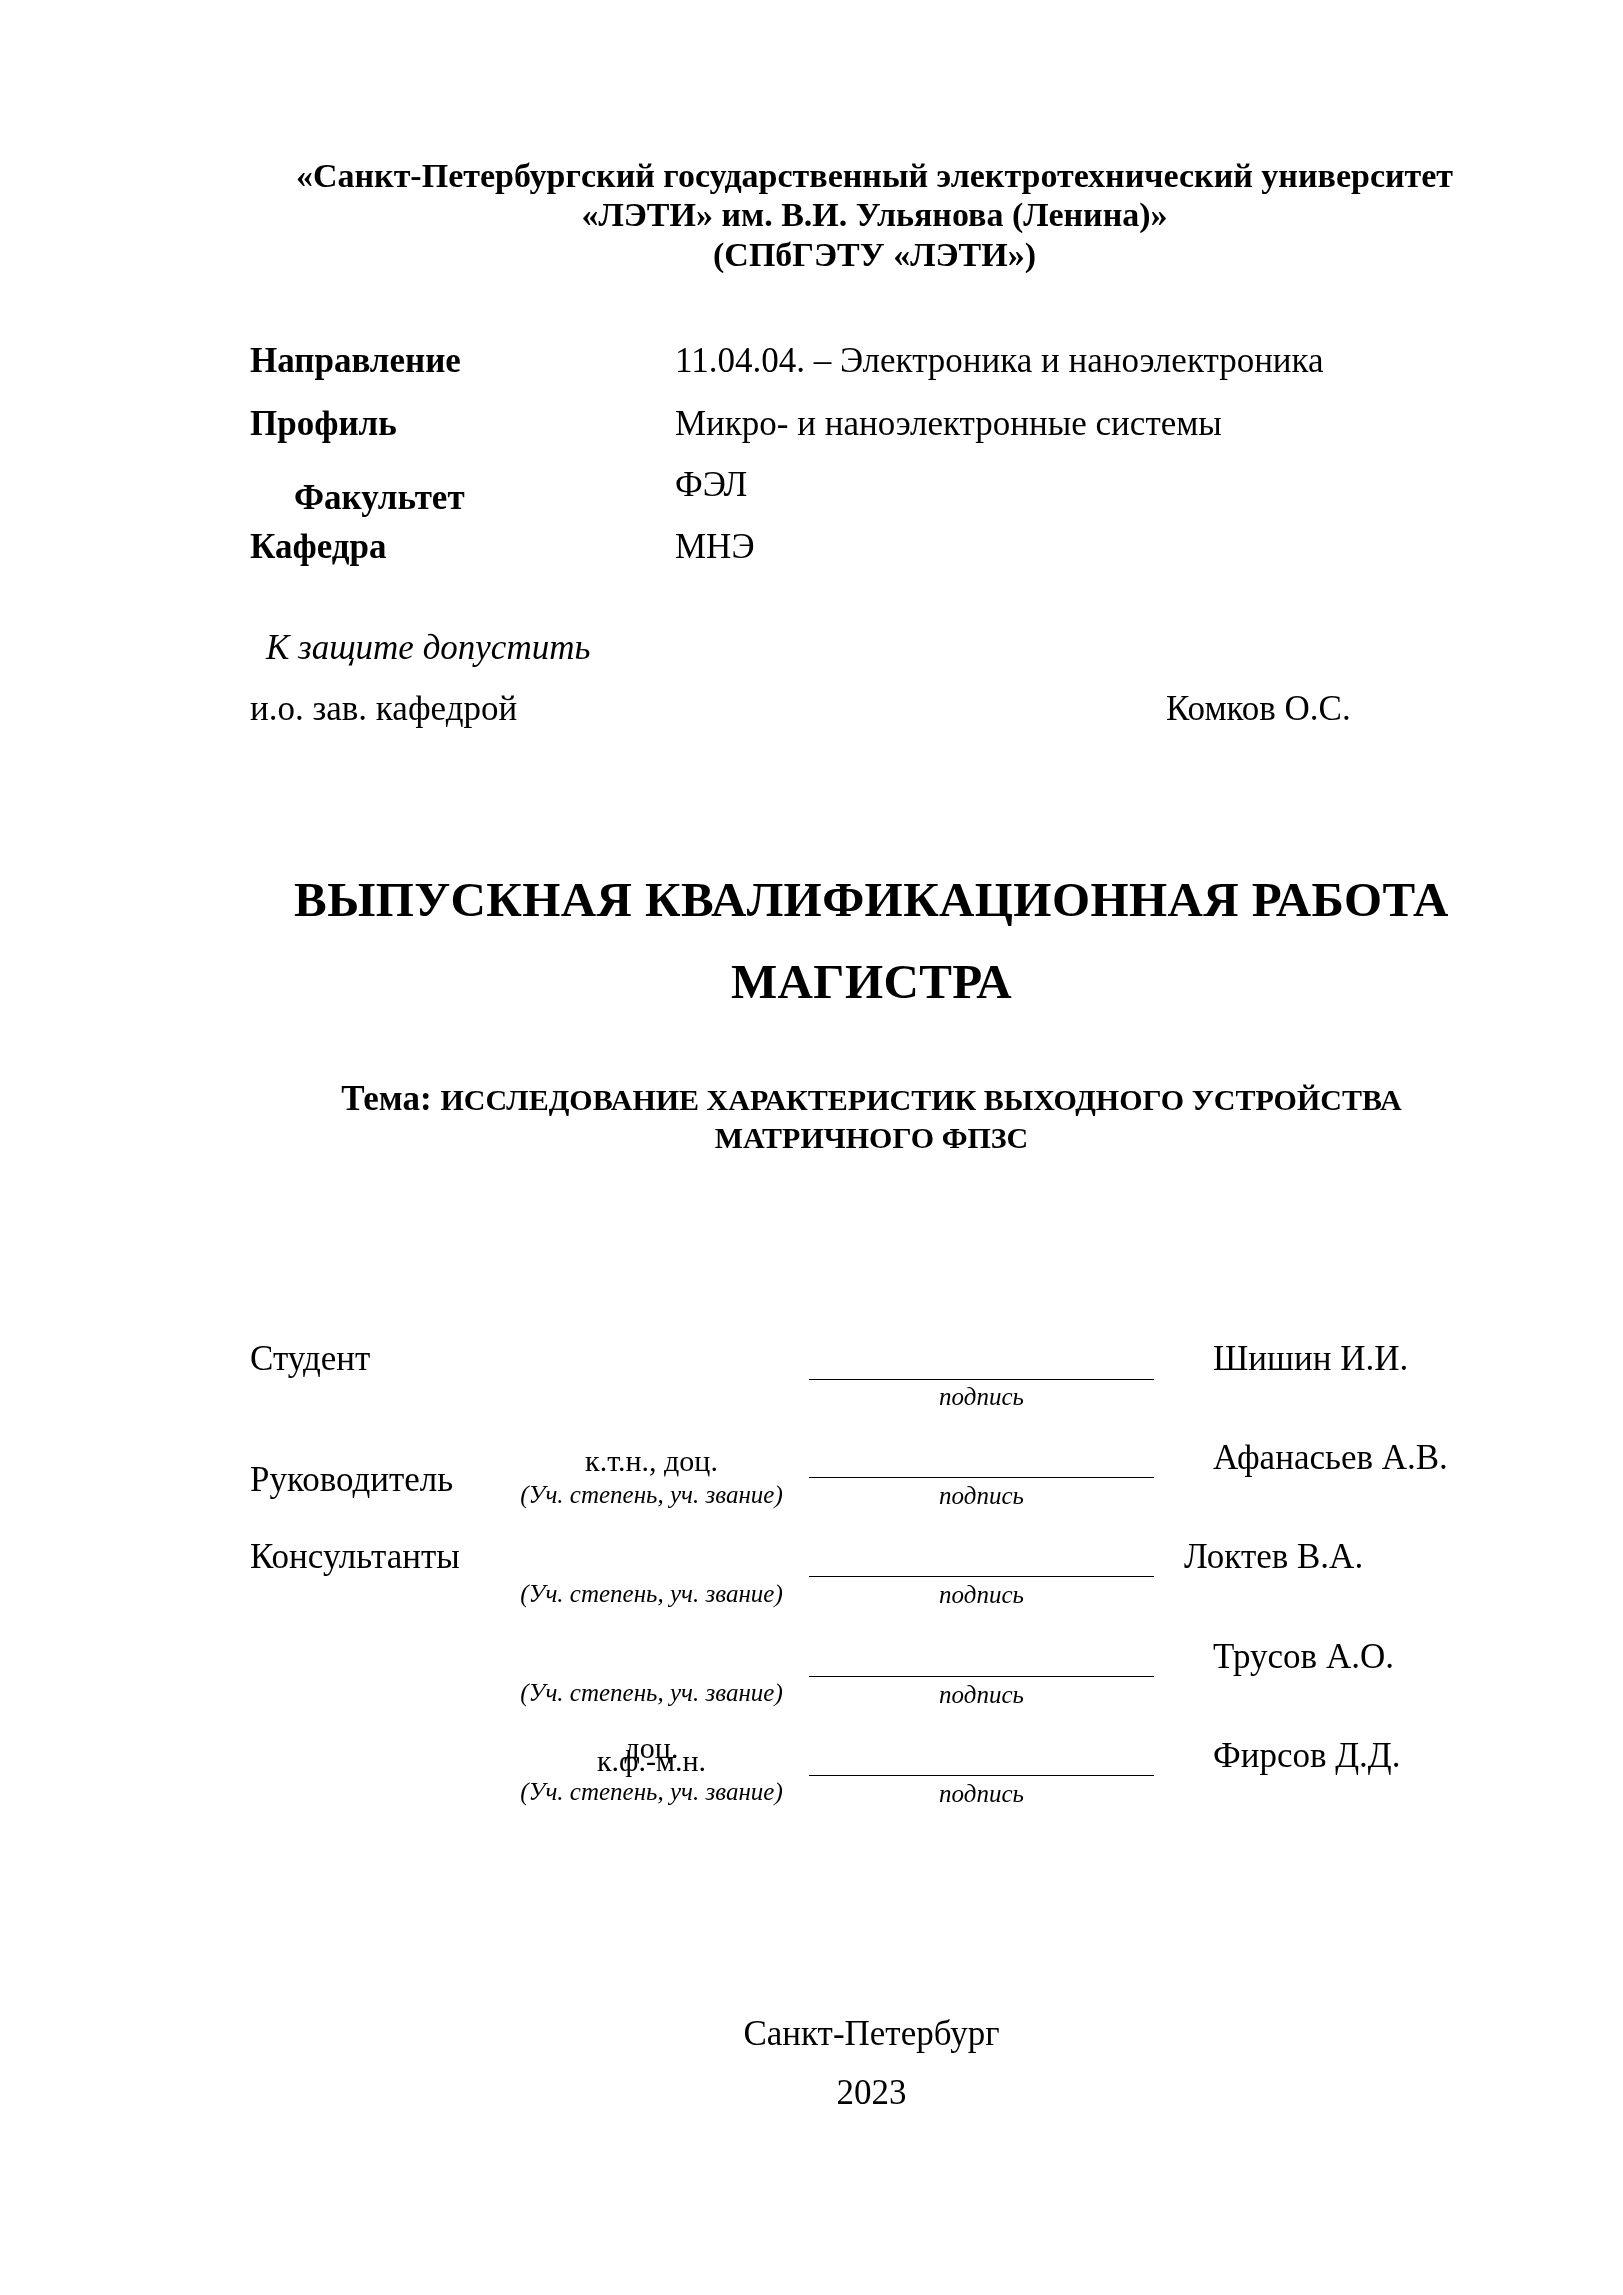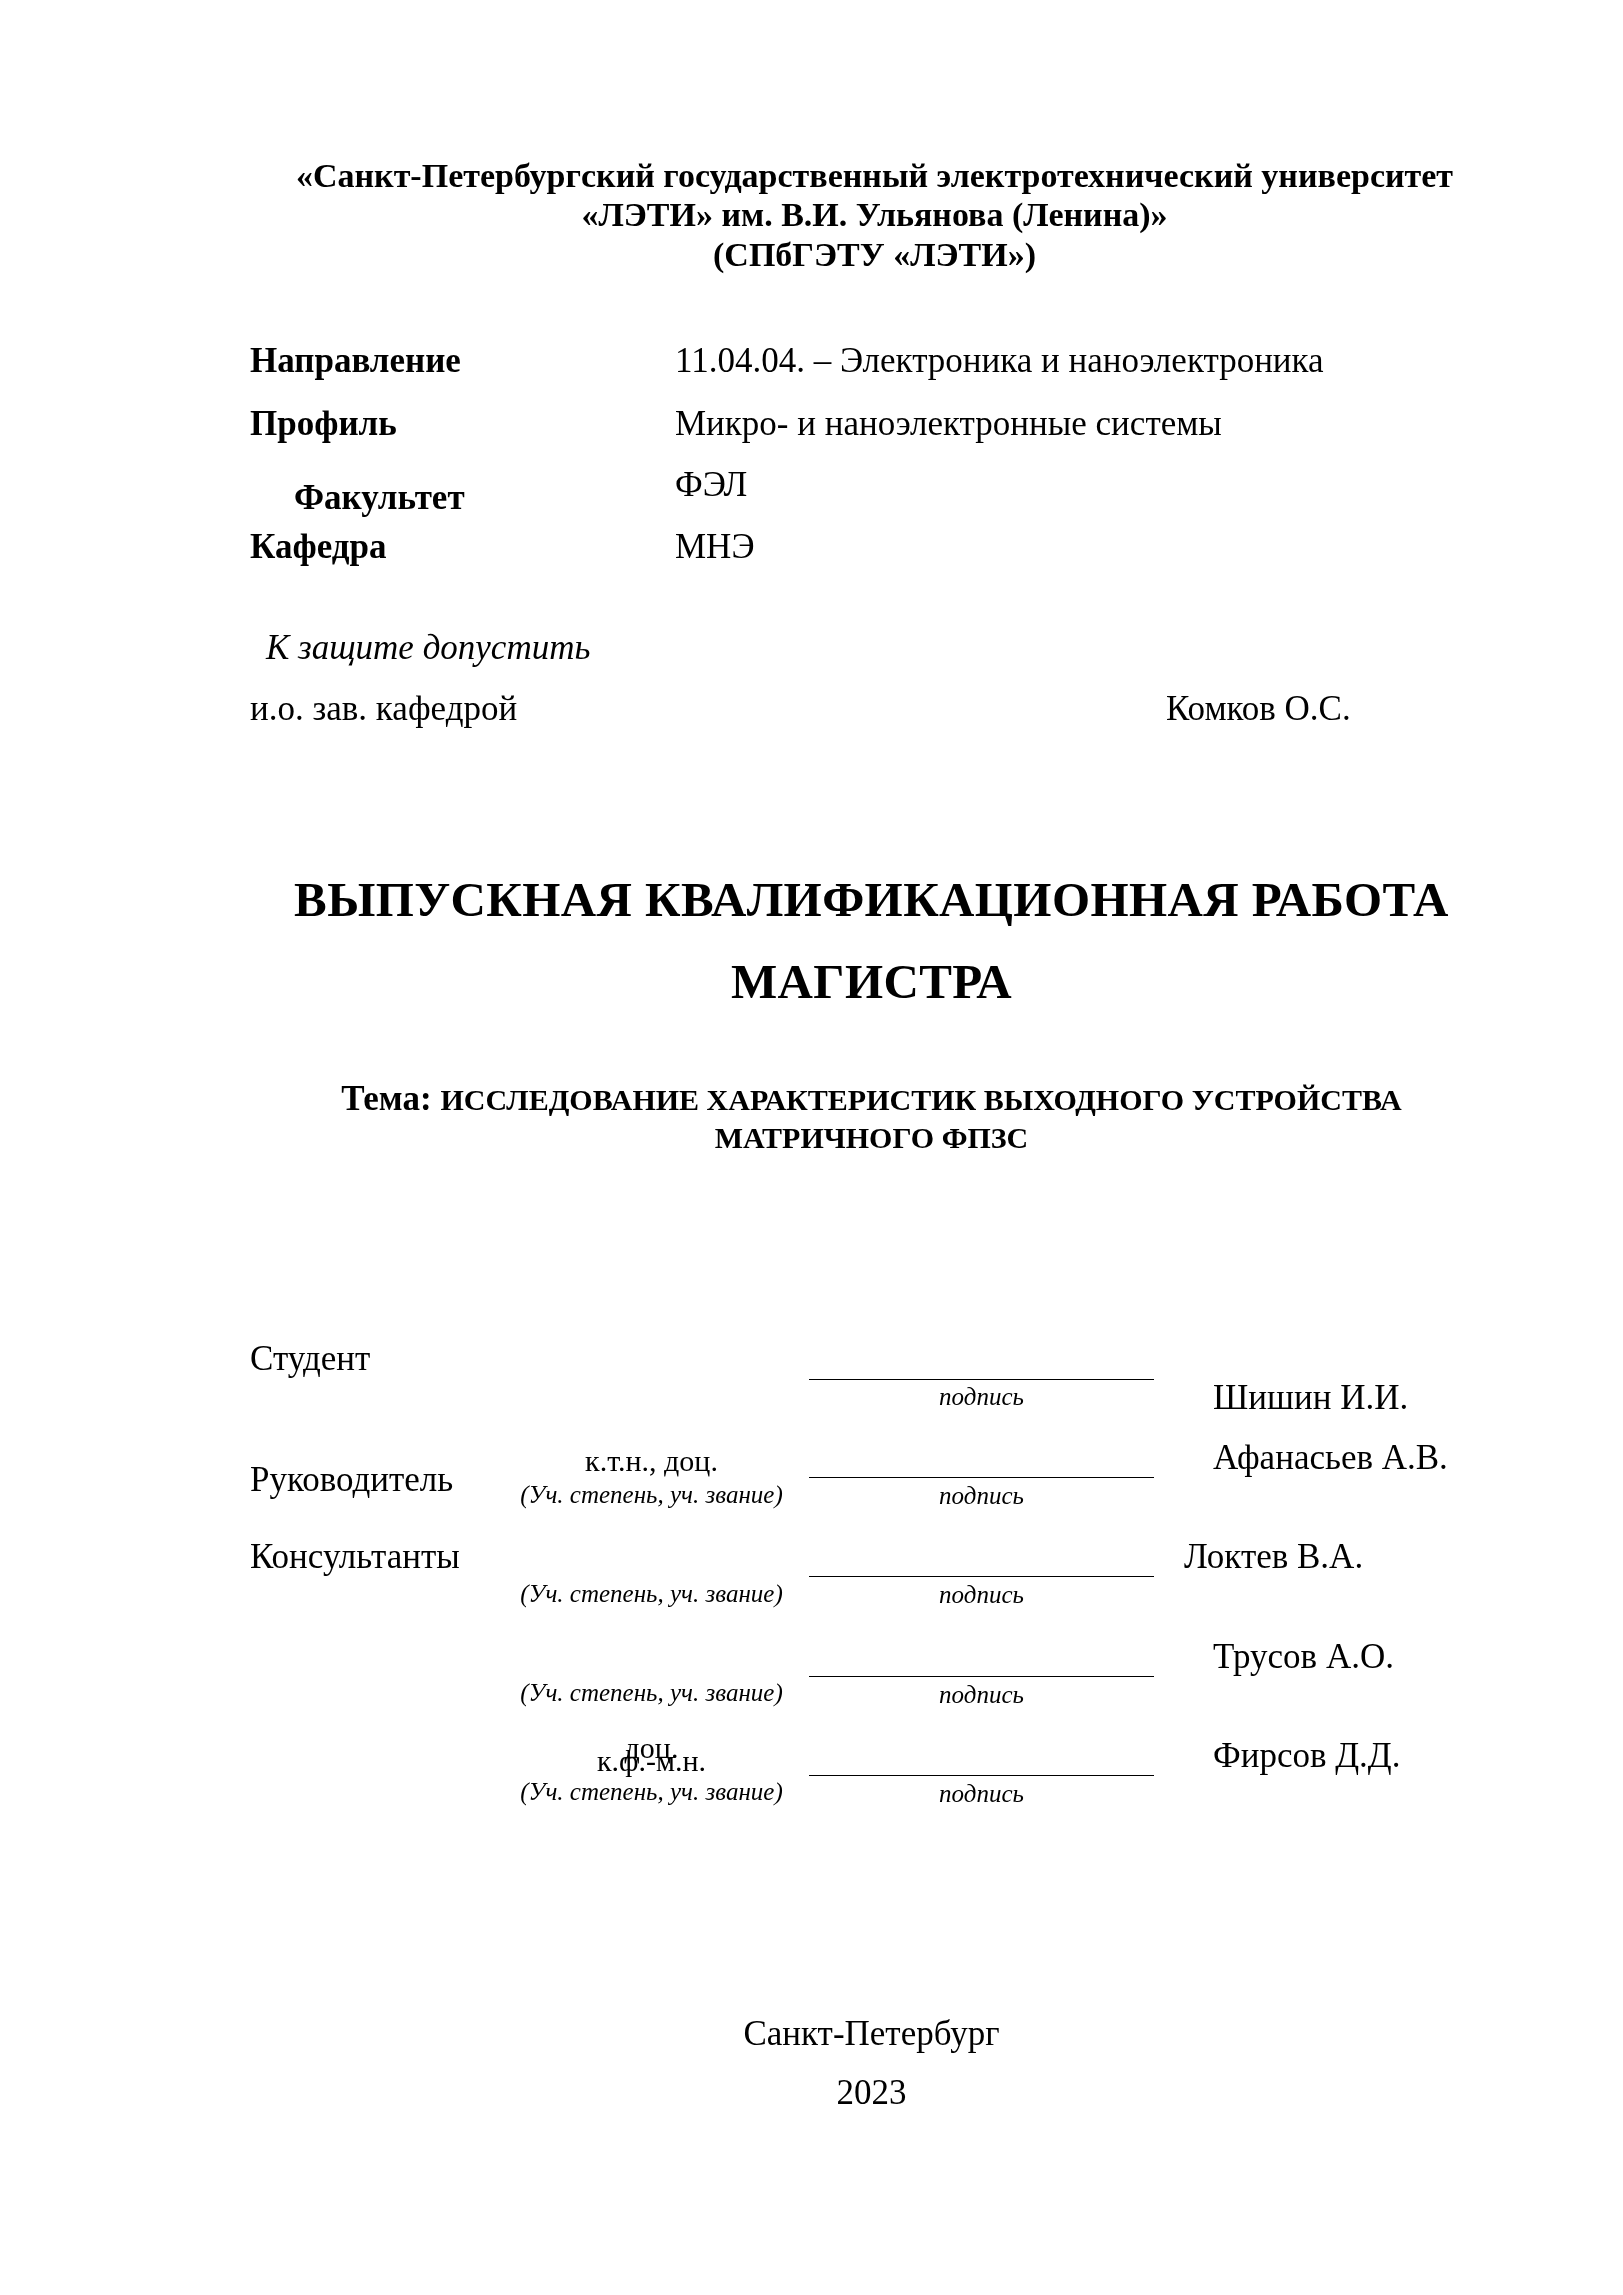--- a/index.html
+++ b/index.html
@@ -48,21 +48,21 @@
 <div class="abs theme" style="top:1079px; font-size:0;">
   <span style="font-size:35px;">Тема:</span><span style="font-size:35px;"> </span><span style="font-size:30px;">ИССЛЕДОВАНИЕ ХАРАКТЕРИСТИК ВЫХОДНОГО УСТРОЙСТВА</span>
 </div>
 <div class="abs theme" style="top:1121px; font-size:30px;">МАТРИЧНОГО ФПЗС</div>
 
 <div>
 
   <div class="abs plain" style="top:1339px; left:250px;">Студент</div>
   <div class="abs sig-line" style="top:1379px; left:809px;"></div>
   <div class="abs small-it podpis" style="top:1383px;">подпись</div>
-  <div class="abs plain" style="top:1378px; left:1213px;">Шишин И.И.</div>
+  <div class="abs plain" style="top:1339px; left:1213px;">Шишин И.И.</div>
 
   <div class="abs plain" style="top:1438px; left:250px;margin-top:22px;">Руководитель</div>
   <div class="abs deg" style="top:1444px;">к.т.н., доц.</div>
   <div class="abs small-it deg-cap" style="top:1481px;">(Уч. степень, уч. звание)</div>
   <div class="abs sig-line" style="top:1477px; left:809px;"></div>
   <div class="abs small-it podpis" style="top:1482px;">подпись</div>
   <div class="abs plain" style="top:1438px; left:1213px;">Афанасьев А.В.</div>
 
   <div class="abs plain" style="top:1537px; left:250px;">Консультанты</div>
   <div class="abs small-it deg-cap" style="top:1580px;">(Уч. степень, уч. звание)</div>

